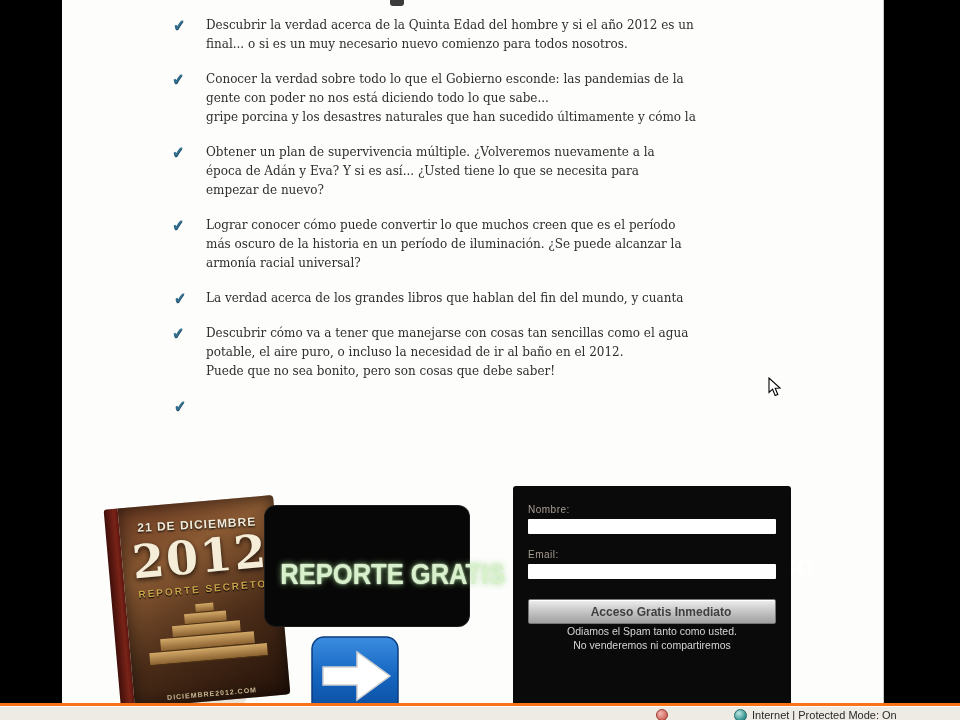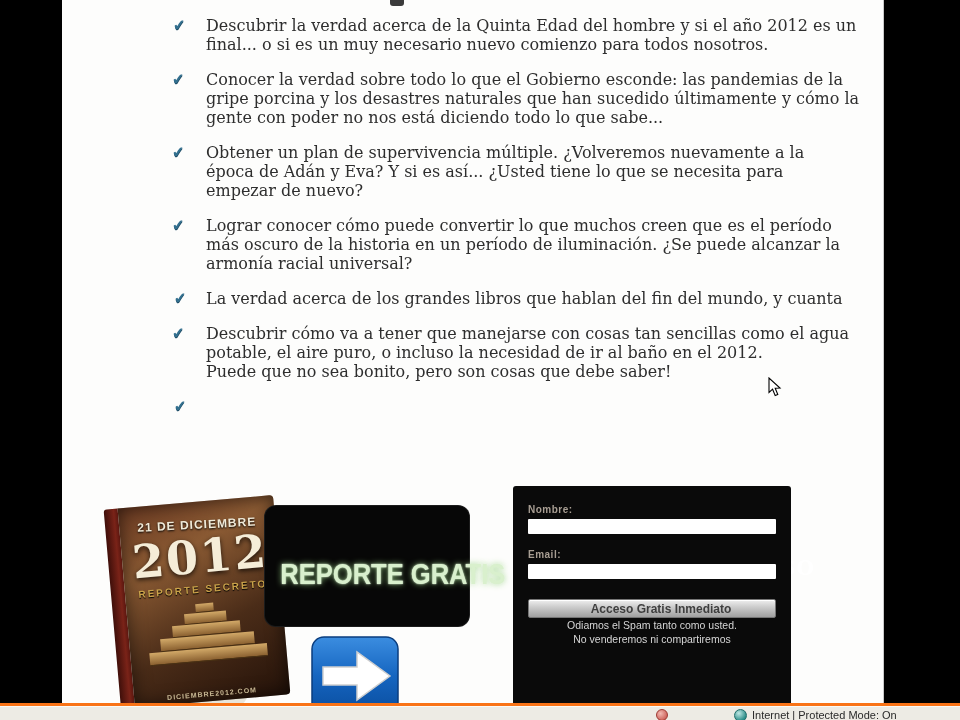--- a/index.html
+++ b/index.html
@@ -8,21 +8,21 @@
   
   .content{position:absolute;left:62px;top:0;width:821px;height:703px;background:#fdfdfc;
            overflow:hidden;border-right:1px solid #c9c9c9;}
   .heading-fragment{position:absolute;left:328px;top:0;width:14px;height:6px;background:#3b3b3b;
            border-radius:0 0 3px 3px;}
   
   .bullets{position:absolute;left:112px;top:16px;width:640px;list-style:none;margin:0;padding:0;}
   .bullets li{display:flex;gap:14px;margin-bottom:16px;}
   .check{flex:0 0 18px;color:#33708f;font-size:15px;line-height:19px;
          transform:rotate(-6deg);text-shadow:0 1px 0 #1d4a63;}
-  .btext{font-size:16px;line-height:19px;color:#2e2e2e;}
+  .btext{font-size:12px;line-height:19px;color:#2e2e2e;}
   .bl-line{display:block;white-space:nowrap;}
   
   .book{position:absolute;left:50px;top:502px;width:170px;height:200px;transform:rotate(-5deg);}
   .book-spine{position:absolute;left:0;top:0;bottom:0;width:14px;border-radius:3px 0 0 3px;
          background:linear-gradient(90deg,#3f0f0a,#7a2318 70%,#5a160f);}
   .book-pages{position:absolute;left:6px;bottom:-5px;width:120px;height:9px;background:#e9e5da;
          transform:skewX(-35deg);border-radius:2px;}
   .book-cover{position:absolute;left:14px;right:0;top:0;bottom:0;border-radius:0 4px 4px 0;
          overflow:hidden;display:flex;flex-direction:column;align-items:center;
          background:linear-gradient(155deg,#6b3a22 0%,#8a5a33 28%,#4a2c18 62%,#241209 100%);
@@ -48,25 +48,25 @@
          text-shadow:0 0 7px rgba(150,210,130,.85),0 0 2px #fff;}
   .promo-step{margin-top:9px;font:700 14px "DejaVu Serif",serif;color:#f2ead8;letter-spacing:2px;}
   .promo-instr{margin-top:3px;font:700 20px "DejaVu Serif",serif;color:#ffffff;letter-spacing:1px;
          white-space:nowrap;}
   
   .next-arrow{position:absolute;left:249px;top:636px;width:90px;height:80px;cursor:pointer;}
   
   .optin{position:absolute;left:451px;top:486px;width:278px;height:240px;background:#0a0a0a;
          border-radius:3px;box-sizing:border-box;padding:18px 15px 0 15px;
          font-family:"Liberation Sans",sans-serif;}
-  .optin label{display:block;color:#a89e93;font-size:10px;font-weight:700;letter-spacing:.5px;
+  .optin label{display:block;color:#a89e93;font-size:10px;font-weight:400;letter-spacing:.5px;
          margin-bottom:4px;}
   .optin input{display:block;width:248px;height:15px;background:#fff;border:0;border-radius:1px;
          margin-bottom:15px;padding:0 3px;box-sizing:border-box;font-size:11px;}
-  .optin .submit{display:block;width:248px;height:19px;margin-top:20px;
+  .optin .submit{display:block;width:248px;height:25px;margin-top:20px;
          background:linear-gradient(#efefef,#c9c9c9 45%,#a0a0a0);border:1px solid #757575;
          border-radius:2px;box-shadow:inset 0 1px 0 #fff;
          font:700 12px "Liberation Sans",sans-serif;color:#3f3f3f;cursor:pointer;padding-left:24px;}
   .privacy{text-align:center;color:#d6d6d6;font-size:10.5px;line-height:14px;}
   .privacy span{display:block;white-space:nowrap;}
   
   .cursor{position:absolute;left:768px;top:377px;pointer-events:none;}
   
   .statusbar{position:absolute;left:0;top:703px;width:960px;height:17px;background:#edebe4;
          border-top:3px solid #f97316;box-shadow:inset 0 1px 0 #fafaf6;
@@ -90,22 +90,22 @@
         <span class="check">✔</span>
         <span class="btext">
           <span class="bl-line">Descubrir la verdad acerca de la Quinta Edad del hombre y si el año 2012 es un</span>
           <span class="bl-line">final... o si es un muy necesario nuevo comienzo para todos nosotros.</span>
         </span>
       </li>
       <li>
         <span class="check">✔</span>
         <span class="btext">
           <span class="bl-line">Conocer la verdad sobre todo lo que el Gobierno esconde: las pandemias de la</span>
+          <span class="bl-line">gente con poder no nos está diciendo todo lo que sabe...</span>
           <span class="bl-line">gripe porcina y los desastres naturales que han sucedido últimamente y cómo la</span>
-          <span class="bl-line">gente con poder no nos está diciendo todo lo que sabe...</span>
         </span>
       </li>
       <li>
         <span class="check">✔</span>
         <span class="btext">
           <span class="bl-line">Obtener un plan de supervivencia múltiple. ¿Volveremos nuevamente a la</span>
           <span class="bl-line">época de Adán y Eva? Y si es así... ¿Usted tiene lo que se necesita para</span>
           <span class="bl-line">empezar de nuevo?</span>
         </span>
       </li>

